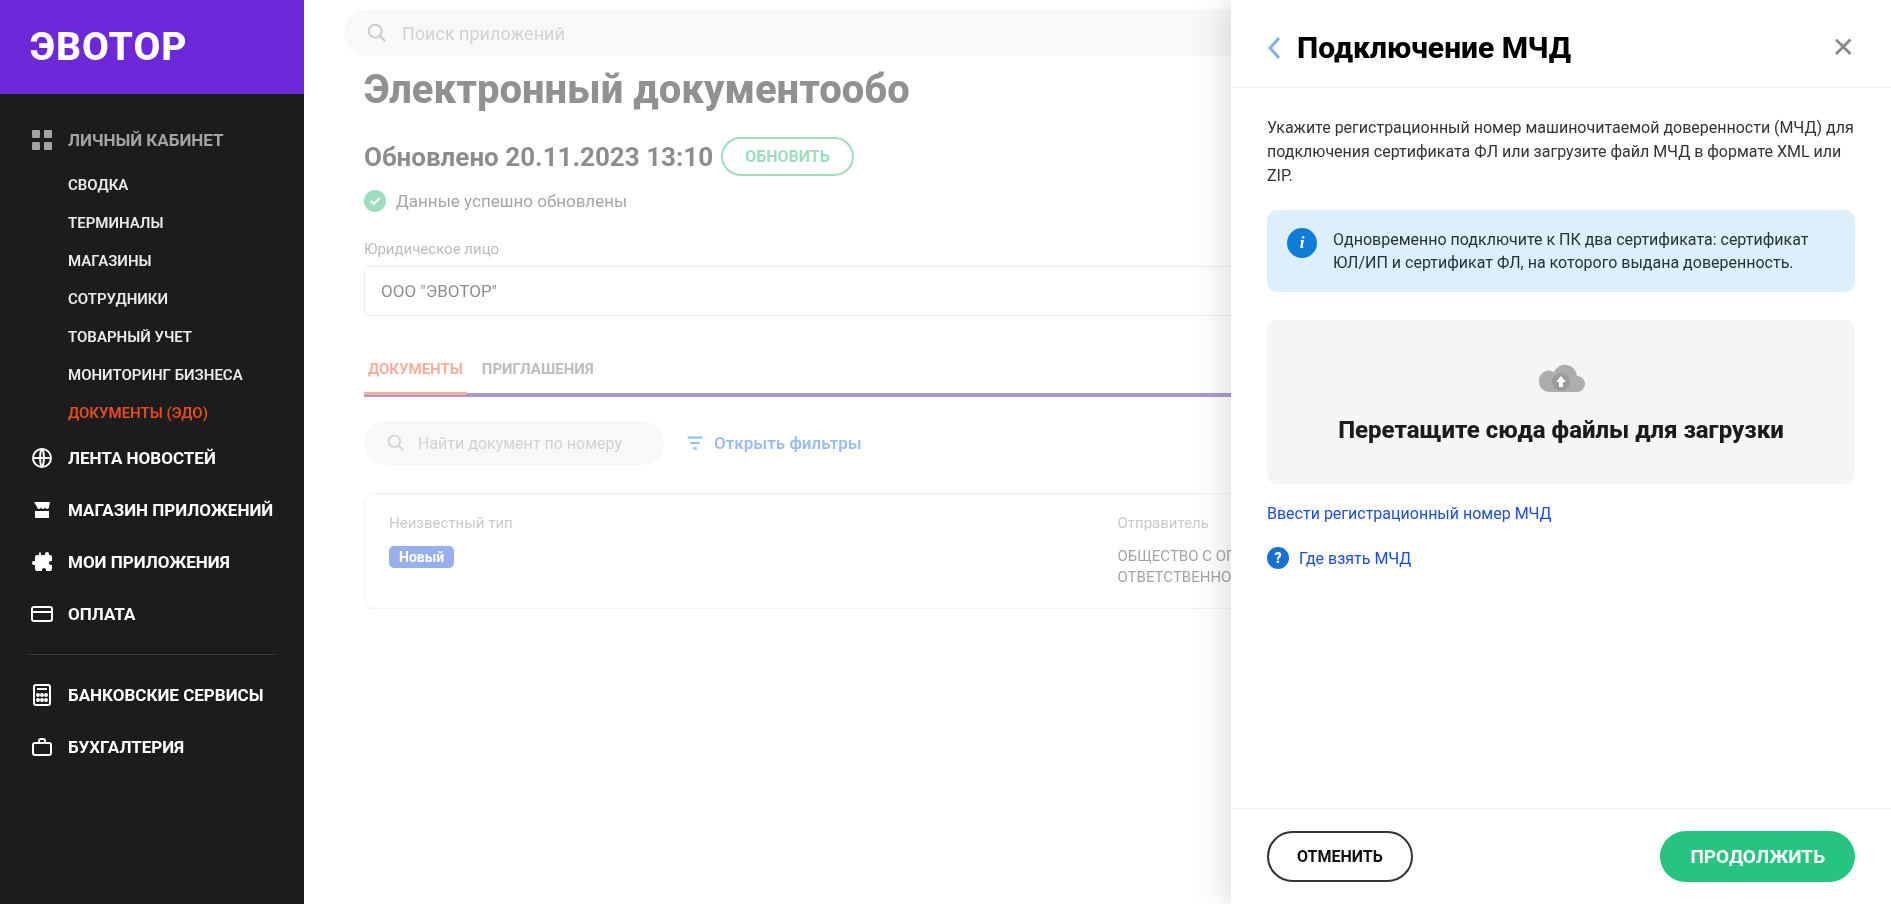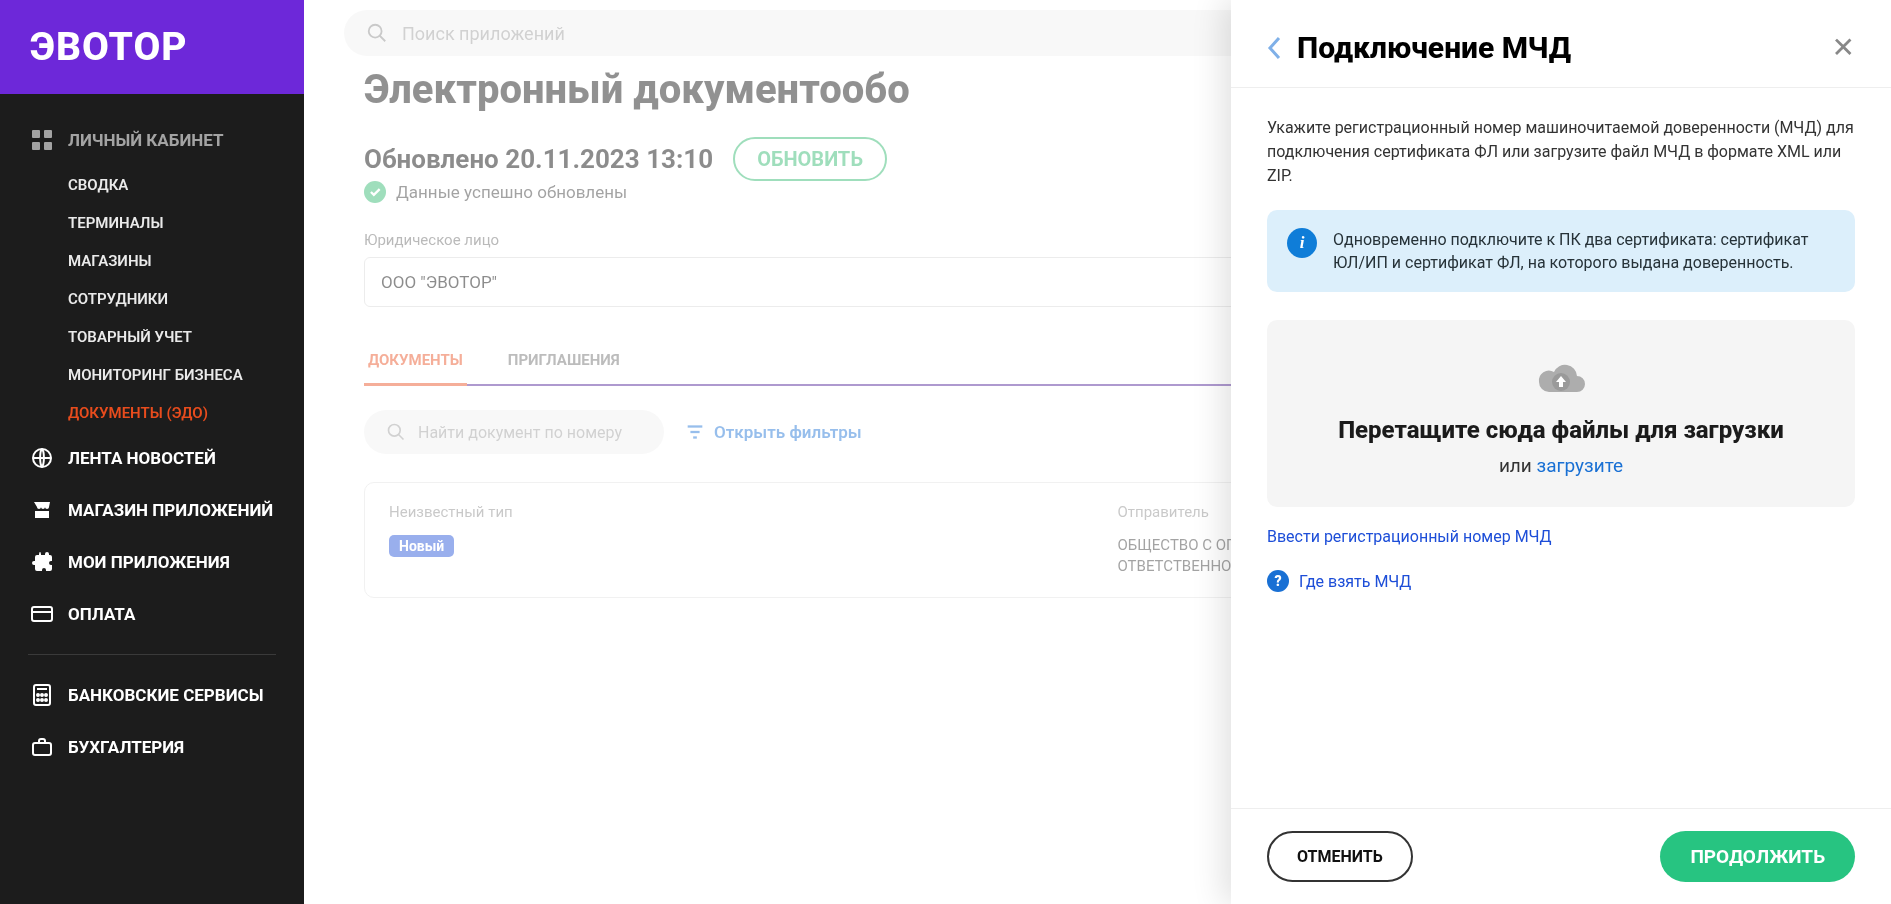--- a/index.html
+++ b/index.html
@@ -21,32 +21,32 @@
 
 .main { flex: 1; background: #fff; overflow-y: auto; padding: 0; }
 .topbar { padding: 10px 40px; }
 .search-wrap { background: #f0f0f0; border-radius: 999px; display: flex; align-items: center; padding: 12px 22px; }
 .search-wrap .icon { width: 22px; height: 22px; color: #888; margin-right: 14px; }
 .search-wrap input { border: none; background: transparent; font-size: 18px; flex: 1; outline: none; color: #333; }
 .search-wrap input::placeholder { color: #999; }
 
 .content { padding: 0 60px 40px; }
 h1 { font-size: 40px; font-weight: 800; margin-bottom: 24px; color: #0d0d0d; }
-.update-row { display: flex; align-items: center; gap: 20px; }
+.update-row { display: flex; align-items: center; gap: 8px; margin-bottom: 14px; }
 .update-text { font-size: 26px; font-weight: 700; }
-.btn-outline { border: 2px solid #2ab66a; background: transparent; color: #2ab66a; border-radius: 999px; padding: 8px 22px; font-size: 20px; font-weight: 700; cursor: pointer; }
+.btn-outline { border: 2px solid #2ab66a; background: transparent; color: #2ab66a; border-radius: 999px; padding: 8px 22px; font-size: 16px; font-weight: 700; cursor: pointer; }
 .success-row { display: flex; align-items: center; gap: 10px; font-size: 17px; color: #333; margin-bottom: 28px; }
 .success-row .check { width: 22px; height: 22px; background: #2ab66a; border-radius: 50%; display: flex; align-items: center; justify-content: center; color: white; }
 
 .filter-row { display: flex; gap: 24px; margin-bottom: 30px; }
 .filter-col { flex: 1; min-width: 0; }
 .filter-label { font-size: 15px; color: #666; margin-bottom: 8px; }
 .select { border: 1px solid #d6d6d6; border-radius: 6px; padding: 14px 16px; font-size: 17px; display: flex; justify-content: space-between; align-items: center; cursor: pointer; }
 
-.tabs { display: flex; border-bottom: 2px solid #4c1d95; margin-bottom: 24px; gap: 37px; }
+.tabs { display: flex; border-bottom: 4px solid #4c1d95; margin-bottom: 24px; gap: 11px; }
 .tab { padding: 14px 4px; font-size: 15px; font-weight: 700; color: #6b6b6b; cursor: pointer; }
 .tab.active { color: #e84c1d; border-bottom: 3px solid #e84c1d; margin-bottom: -2px; }
 
 .doc-search-row { display: flex; align-items: center; gap: 20px; margin-bottom: 28px; }
 .doc-search { background: #f0f0f0; border-radius: 999px; display: flex; align-items: center; padding: 12px 22px; flex: 0 0 300px; }
 .doc-search .icon { width: 20px; height: 20px; color: #999; margin-right: 12px; }
 .doc-search input { border: none; background: transparent; font-size: 16px; flex: 1; outline: none; }
 .doc-search input::placeholder { color: #999; }
 .filter-btn { display: flex; align-items: center; gap: 8px; color: #1970d4; font-size: 17px; font-weight: 600; background: none; border: none; cursor: pointer; }
 .filter-icon { width: 22px; height: 22px; }
@@ -291,24 +291,20 @@
 
       <div class="dropzone">
         <div class="cloud">
           <svg width="56" height="40" viewBox="0 0 56 40" fill="#adadad" style="margin:0 auto">
               <path d="M44 16a12 12 0 00-23-4A10 10 0 006 22a10 10 0 0010 10h28a8 8 0 000-16z"></path>
               <circle cx="28" cy="22" r="9" fill="#9a9a9a"></circle>
               <path d="M28 16l-5 6h3v5h4v-5h3l-5-6z" fill="white"></path>
             </svg>
         </div>
         <div class="title">Перетащите сюда файлы для загрузки</div>
-        <div class="sub">
-          <span>или</span>
-          <a href="#">загрузите</a>
-        </div>
       </div>
 
       <a class="link">Ввести регистрационный номер МЧД</a>
 
       <div class="help-row">
         <span class="q">?</span>
         <a class="link" style="margin:0">Где взять МЧД</a>
       </div>
     </div>
 

